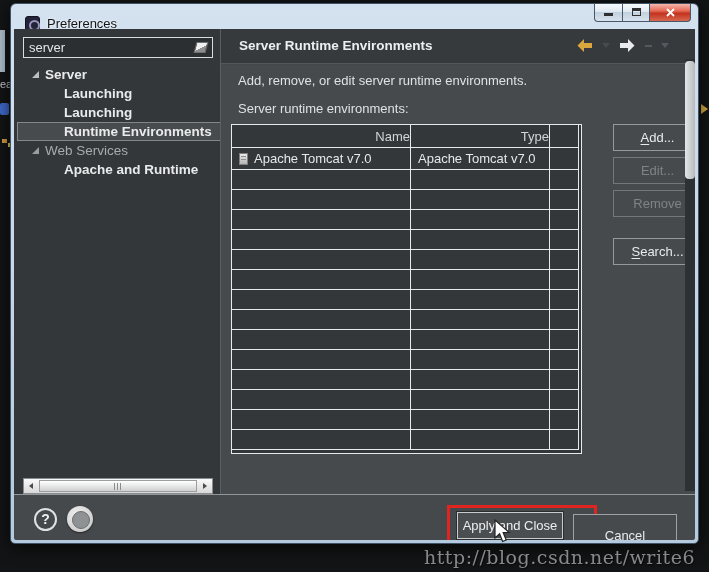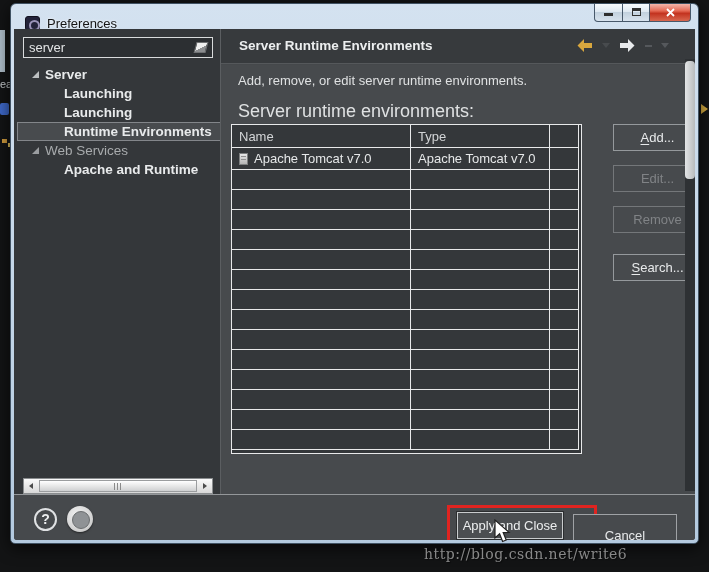--- a/index.html
+++ b/index.html
@@ -91,41 +91,41 @@
   .header-strip{ position:absolute; left:207px; top:0; right:0; height:35px;
     background:#373a3d; border-bottom:1px solid #55585b; }
   .panel-title{ position:absolute; left:18px; top:9px; font-size:13.5px; font-weight:bold; color:#eceeef; }
   .nav-icons{ position:absolute; right:26px; top:10px; display:flex; align-items:center; gap:9px; }
   .tri-down{ width:0; height:0; border-left:4px solid transparent; border-right:4px solid transparent; border-top:5px solid #55585c; }
   .tri-down.dim2{ border-top-color:#484b4e; }
   .nav-dash{ width:7px; height:2px; background:#55585c; }
 
   .right-body{ position:absolute; left:207px; top:36px; right:0; height:429px; background:var(--panel); }
   .desc{ position:absolute; left:17px; top:8px; font-size:13px; color:#dfe1e2; }
-  .tbl-label{ position:absolute; left:17px; top:36px; font-size:18px; color:#dfe1e2; }
+  .tbl-label{ position:absolute; left:17px; top:36px; font-size:13px; color:#dfe1e2; }
 
   
   .twrap{ position:absolute; left:10px; top:59px; width:351px;
     background:var(--dark-panel); border:1px solid var(--grid); padding:0 2px 3px 0; }
   .trow{ display:grid; grid-template-columns:179px 139px 1fr; }
-  .trow > div{ border-right:1px solid var(--grid); border-bottom:1px solid var(--grid); }
+  .trow > div{ border-right:1px solid var(--grid); border-bottom:1px solid var(--grid);text-align:right; }
   .thead > div{ height:23px; font-size:13px; color:#d3d5d7; padding:4px 0 0 7px; }
   .tdata > div{ height:22px; font-size:13px; color:#e6e8e9; padding:0 0 0 7px; display:flex; align-items:center; }
   .tempty > div{ height:20px; }
   .server-icon{ display:inline-block; width:9px; height:12px; flex:0 0 9px;
     background:linear-gradient(#e8e8e8,#b5b5b5); border:1px solid #7d7f80; margin-right:6px; position:relative; }
   .server-icon::before{ content:''; position:absolute; left:1px; right:1px; top:2px; height:5px;
     background:repeating-linear-gradient(#8f8f8f 0 1px,transparent 1px 3px); }
 
   
   .btn-col{ position:absolute; left:392px; top:59px; width:89px; display:flex; flex-direction:column; gap:6px; }
   .sidebtn{ height:27px; background:#474a4d; border:1px solid #95999c; color:var(--txt);
     font-size:13px; font-family:inherit; cursor:default; }
   .sidebtn u{ text-underline-offset:2px; }
-  .sidebtn.disabled{ border-color:#74777a; color:#808386;margin-top:8px; }
+  .sidebtn.disabled{ border-color:#74777a; color:#808386; }
   .sidebtn.gap{ margin-top:15px; }
 
   
   .vscroll{ position:absolute; right:0; top:30px; width:10px; height:432px; background:#2e3134; }
   .v-thumb{ position:absolute; left:0; top:2px; width:10px; height:118px;
     background:linear-gradient(90deg,#e3e5e6,#b8bbbd); border-radius:4px; }
 
   
   .footer{ position:absolute; left:0; right:0; top:465px; height:48px;
     background:#46494c; border-top:1px solid #94979a; }
@@ -141,21 +141,21 @@
   .apply-btn{ position:absolute; left:7px; top:4px; width:106px; height:27px;
     background:#4b4e51; border:1px solid #c9ccce; box-shadow:0 0 0 1px #2b2d2f;
     color:#eceeef; font-size:13px; font-family:inherit; cursor:default; }
   .cancel-btn{ position:absolute; left:559px; top:19px; width:104px; height:42px;
     background:#474a4d; border:1px solid #9fa2a5; color:var(--txt);
     font-size:13px; font-family:inherit; cursor:default; }
 
   
   .cursor-svg{ position:absolute; left:494px; top:519px; z-index:50; }
   .watermark{ position:absolute; left:424px; top:546px; z-index:60;
-    font-family:"DejaVu Serif", serif; font-size:14px; letter-spacing:.5px;
+    font-family:"DejaVu Serif", serif; font-size:19px; letter-spacing:.5px;
     color:#9d9d9d; opacity:.85; white-space:nowrap; text-shadow:1px 1px 1px rgba(0,0,0,.6); }
 </style>
 </head>
 <body>
 
 <div class="frag frag-strip"></div>
 <div class="frag frag-ea">ea</div>
 <div class="frag frag-blue"></div>
 <div class="frag frag-gold1"></div>
 <div class="frag frag-gold2"></div>

